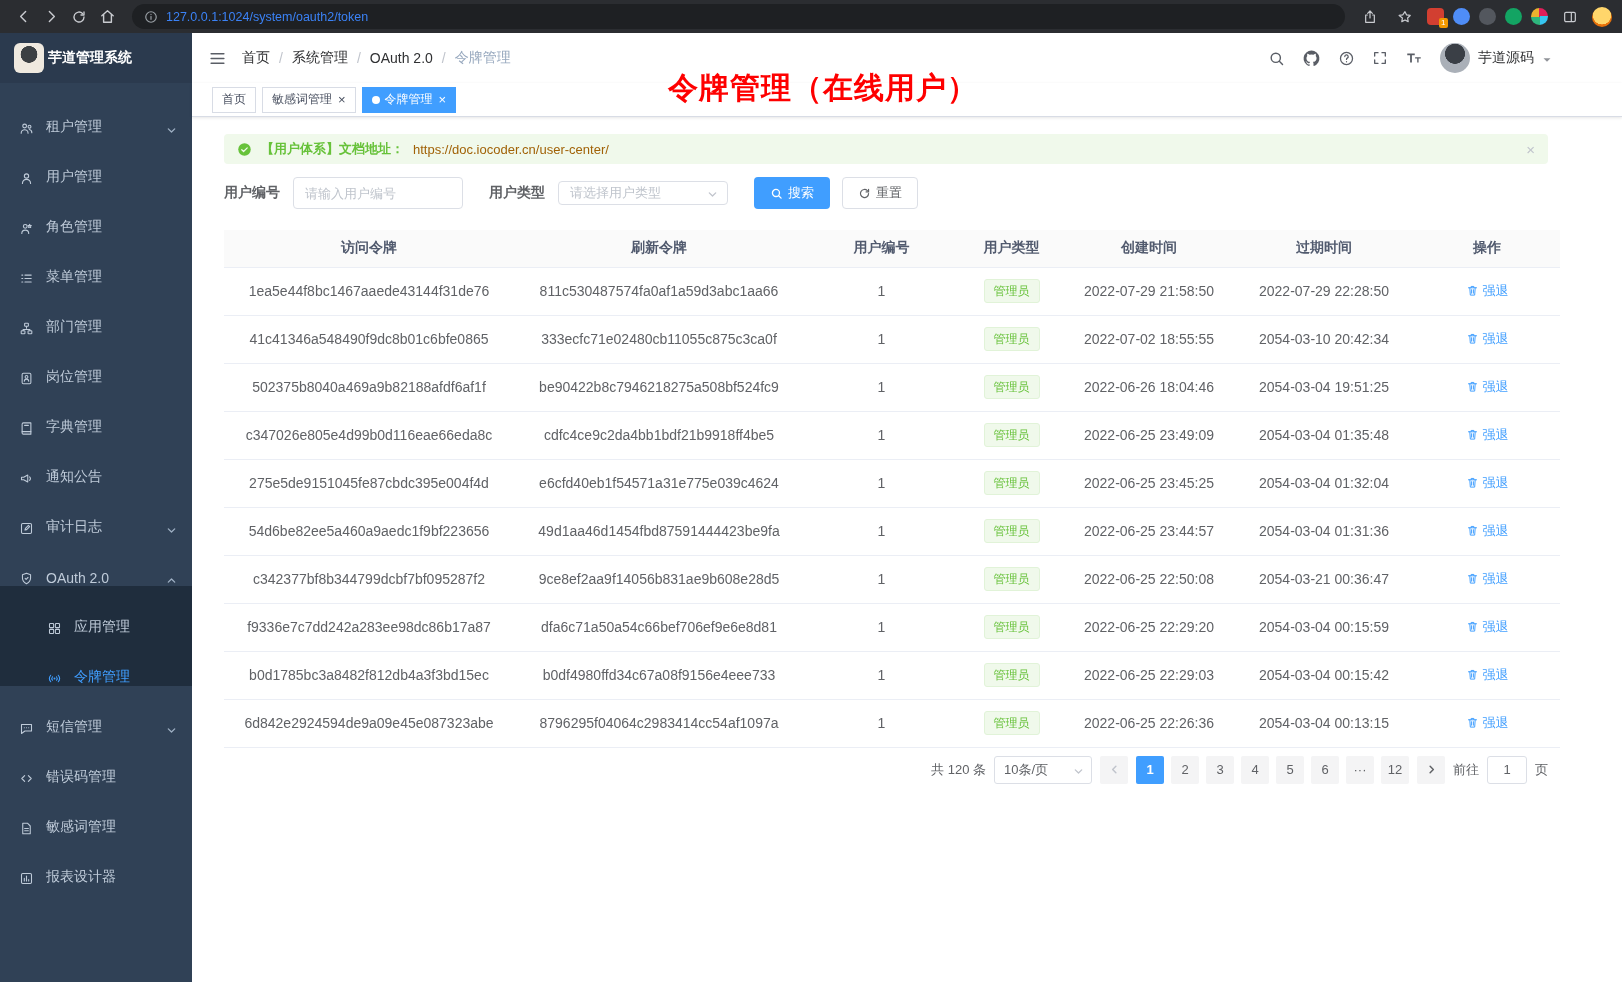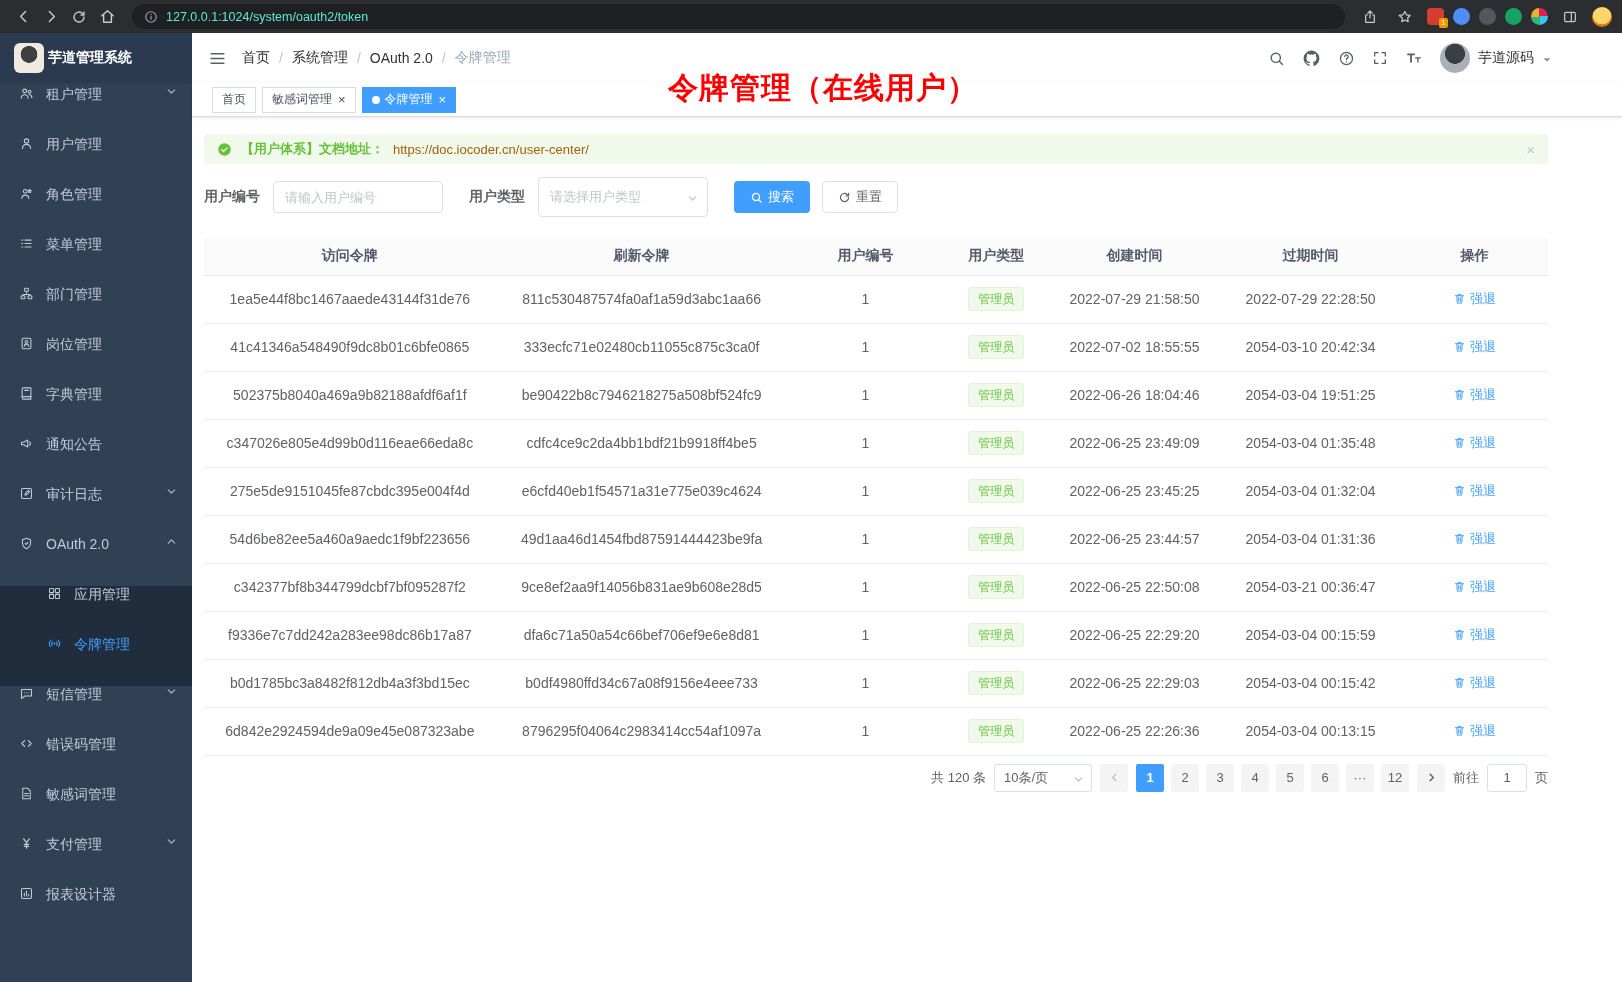--- a/index.html
+++ b/index.html
@@ -4,39 +4,39 @@
 <style>
   *{box-sizing:border-box;margin:0;padding:0}
   html,body{width:1622px;height:982px}
   body{font-family:"Liberation Sans","DejaVu Sans",sans-serif;background:#fff;overflow:hidden;position:relative;font-size:14px}
   .ic{display:inline-flex;align-items:center;justify-content:center;line-height:1}
 
   
   .browser-bar{height:33px;background:#2b2d31;display:flex;align-items:center;padding:0 10px;gap:2px}
   .b-ic{width:26px;height:26px;border-radius:50%;display:inline-flex;align-items:center;justify-content:center;color:#c9cbd0;cursor:pointer;flex-shrink:0}
   .omnibox{flex:1;height:25px;background:#1e2023;border-radius:13px;margin:0 10px;display:flex;align-items:center;padding:0 12px;gap:8px;color:#9aa0a6;cursor:text;min-width:0}
-  .url-text{color:#5eead4;font-size:12.5px;white-space:nowrap}
+  .url-text{color:#3b82f6;font-size:12.5px;white-space:nowrap}
   .b-right{display:flex;align-items:center;gap:9px;flex-shrink:0}
   .ext{width:17px;height:17px;border-radius:50%;position:relative;cursor:pointer;flex-shrink:0}
   .ext-red{background:#d23f31;border-radius:4px}
   .ext-badge{position:absolute;right:-4px;bottom:-3px;background:#f29900;color:#fff;font-size:8px;line-height:1;padding:1px 2.5px;border-radius:2px}
   .ext-blue{background:#4f8df7}
   .ext-dark{background:#53575e}
   .ext-green{background:#13a463}
   .ext-multi{background:conic-gradient(#e01e5a 0 25%,#36c5f0 0 50%,#2eb67d 0 75%,#ecb22e 0)}
   .b-avatar{width:20px;height:20px;border-radius:50%;background:radial-gradient(circle at 50% 42%,#ffd66b 0 58%,#e8710a 60%);cursor:pointer}
 
   
   .app{display:flex;height:949px}
   .sidebar{width:192px;background:#304156;flex-shrink:0;display:flex;flex-direction:column}
   .logo-row{height:50px;display:flex;align-items:center;gap:4px;padding:0 14px;background:#2b3a4e;cursor:pointer;flex-shrink:0}
   .logo-img{width:30px;height:30px;border-radius:6px;background:radial-gradient(circle at 50% 38%,#3c4043 0 34%,#efe9df 36% 100%);flex-shrink:0}
   .logo-title{color:#fff;font-size:14px;font-weight:700;white-space:nowrap}
   .menu{flex:1;padding-top:3px;overflow:hidden}
-  .menu-item{height:50px;display:flex;align-items:flex-start;padding:0 18px;color:#bfcbd9;font-size:14px;cursor:pointer;position:relative;white-space:nowrap}
+  .menu-item{height:50px;display:flex;align-items:flex-end;padding:0 18px;color:#bfcbd9;font-size:14px;cursor:pointer;position:relative;white-space:nowrap}
   .menu-item .ic{width:16px;margin-right:12px;flex-shrink:0}
   .menu-item.submenu{padding-left:46px;background:#1f2d3d}
   .menu-item.active{color:#409eff}
   .chev{position:absolute;right:15px;color:#9fb0c4;display:inline-flex}
 
   .main{flex:1;display:flex;flex-direction:column;min-width:0;background:#fff}
 
   
   .topbar{height:50px;display:flex;align-items:center;padding:0 70px 0 16px;background:#fff;flex-shrink:0}
   .hamburger{color:#5a5e66;margin-right:15px;cursor:pointer;display:inline-flex}
@@ -53,31 +53,31 @@
 
   
   .tabbar{height:34px;border-bottom:1px solid #d8dce5;box-shadow:0 1px 3px rgba(0,0,0,.10);display:flex;align-items:center;padding-left:20px;gap:6px;background:#fff;flex-shrink:0;position:relative;z-index:2}
   .tab{height:26px;display:inline-flex;align-items:center;gap:5px;padding:0 9px;border:1px solid #d8dce5;background:#fff;color:#495060;font-size:12px;cursor:pointer;white-space:nowrap}
   .tab .dot{display:none;width:8px;height:8px;border-radius:50%;background:#fff}
   .tab.active{background:#409eff;border-color:#409eff;color:#fff}
   .tab.active .dot{display:inline-block}
   .tab-close{font-size:13px;margin-left:1px;cursor:pointer;line-height:1}
 
   
-  .content{padding:17px 74px 0 12px;flex:1;overflow:hidden}
+  .content{padding:17px 74px 0 32px;flex:1;overflow:hidden}
   .alert{height:30px;background:#f0f9eb;border-radius:4px;display:flex;align-items:center;gap:9px;padding:0 13px;font-size:13px;color:#67c23a;position:relative;margin-bottom:13px}
   .alert-label{font-weight:700}
   .alert-link{color:#a16207;cursor:pointer}
   .alert-close{position:absolute;right:13px;color:#c0c4cc;font-size:15px;cursor:pointer;line-height:1}
 
   .filterbar{display:flex;align-items:center;margin-bottom:21px;font-size:14px}
   .f-label{font-weight:700;color:#606266;margin-right:13px}
   .f-input{width:170px;height:32px;border:1px solid #dcdfe6;border-radius:4px;padding:0 11px;font-size:13px;color:#606266;margin-right:26px;background:#fff;outline:none;font-family:inherit}
   .f-input::placeholder{color:#bfc4cc}
-  .f-select{width:170px;height:40px;border:1px solid #dcdfe6;border-radius:4px;padding:0 9px 0 11px;font-size:13px;color:#bfc4cc;margin-right:26px;background:#fff;display:flex;align-items:center;justify-content:space-between;cursor:pointer}
+  .f-select{width:170px;height:24px;border:1px solid #dcdfe6;border-radius:4px;padding:0 9px 0 11px;font-size:13px;color:#bfc4cc;margin-right:26px;background:#fff;display:flex;align-items:center;justify-content:space-between;cursor:pointer}
   .f-select .caret{color:#c0c4cc}
   .btn{height:32px;border-radius:4px;font-size:13px;display:inline-flex;align-items:center;gap:5px;padding:0 15px;cursor:pointer;border:1px solid transparent;font-family:inherit}
   .btn-primary{background:#409eff;color:#fff;margin-right:12px}
   .btn-plain{background:#fff;border-color:#dcdfe6;color:#606266}
 
   table{width:100%;border-collapse:collapse;table-layout:fixed;font-size:14px}
   thead th{height:37px;background:#fafafa;color:#515a6e;font-weight:700;border-bottom:1px solid #ebeef5;text-align:center;white-space:nowrap}
   tbody td{height:48px;border-bottom:1px solid #ebeef5;color:#606266;text-align:center;overflow:hidden;text-overflow:ellipsis;white-space:nowrap}
   .tag-success{display:inline-block;height:24px;line-height:22px;padding:0 9px;border:1px solid #e1f3d8;background:#f0f9eb;color:#67c23a;border-radius:3px;font-size:12px}
   .action-link{color:#409eff;font-size:13px;display:inline-flex;align-items:center;gap:4px;cursor:pointer}
@@ -320,33 +320,20 @@
           <span class="ic">
             <svg width="15" height="15" viewBox="0 0 24 24" fill="none" stroke="currentColor" stroke-width="1.7" stroke-linecap="round" stroke-linejoin="round">
               <path d="M6 3.5h7.5L18 8v12.5H6z"></path>
               <path d="M9 12h6M9 15.5h6"></path>
             </svg>
           </span>
           <span class="menu-label">敏感词管理</span>
         </div>
         <div class="menu-item">
           <span class="ic">
-            <svg width="15" height="15" viewBox="0 0 24 24" fill="none" stroke="currentColor" stroke-width="1.9" stroke-linecap="round" stroke-linejoin="round">
-              <path d="M7.5 4.5L12 10.5l4.5-6M12 10.5v9M8.5 13.5h7M8.5 16.5h7"></path>
-            </svg>
-          </span>
-          <span class="menu-label">支付管理</span>
-          <span class="chev">
-            <svg width="11" height="11" viewBox="0 0 12 12" fill="none" stroke="currentColor" stroke-width="1.4" stroke-linecap="round" stroke-linejoin="round">
-              <path d="M2.5 4.2L6 7.7l3.5-3.5"></path>
-            </svg>
-          </span>
-        </div>
-        <div class="menu-item">
-          <span class="ic">
             <svg width="15" height="15" viewBox="0 0 24 24" fill="none" stroke="currentColor" stroke-width="1.7" stroke-linecap="round">
               <rect x="4" y="4" width="16" height="16" rx="2"></rect>
               <path d="M8.5 16v-4.5M12 16V8M15.5 16v-2.5"></path>
             </svg>
           </span>
           <span class="menu-label">报表设计器</span>
         </div>
       </nav>
   </aside>
 

